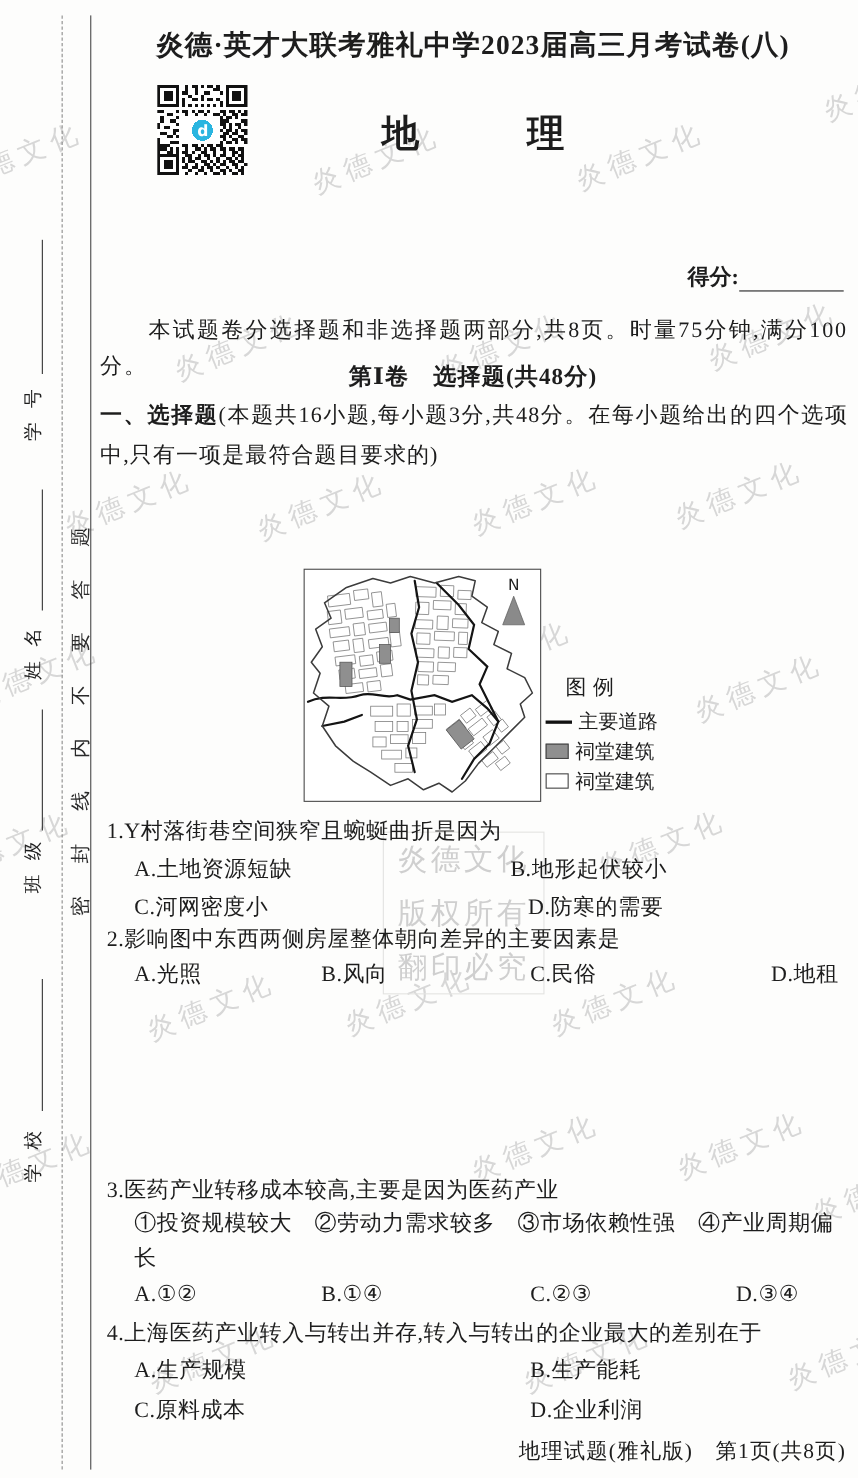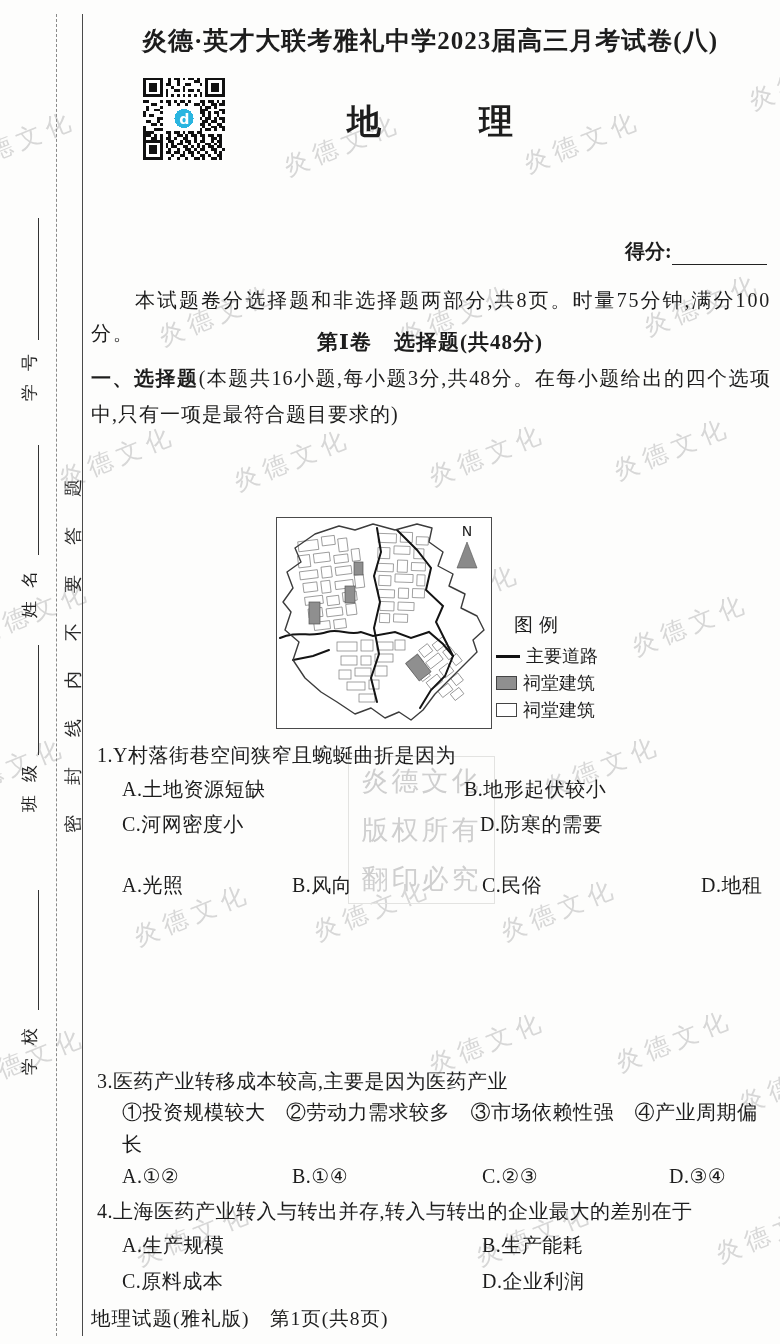--- a/index.html
+++ b/index.html
@@ -71,21 +71,21 @@
   .map-frame{position:absolute; left:276px; top:517px; width:214px; height:210px; border:1px solid #4a4a4a; background:#fff;}
   .legend{position:absolute; left:496px; top:612px; width:120px; font-size:18px;}
   .legend-title{margin-left:18px; font-size:19px; letter-spacing:6px;}
   .legend-row{display:flex; align-items:center; margin-top:9px; height:18px;}
   .legend-road{width:24px; border-top:3px solid #111; margin-right:6px;}
   .legend-sw{width:19px; height:12px; margin-right:6px; border:1px solid #444;}
   .sw-gray{background:#8f8f8f;}
   .sw-white{background:#fff;}
 
   .footer{
-    position:absolute; left:91px; top:1305px; width:678px; text-align:left;
+    position:absolute; left:91px; top:1305px; width:678px; text-align:right;
     font-size:19.5px; letter-spacing:1px;
   }
 
   svg text{font-family:"DejaVu Sans",sans-serif;}
   .map-svg .bld{fill:#fff; stroke:#7a7a7a; stroke-width:.7;}
   .map-svg .shr{fill:#8f8f8f; stroke:#555; stroke-width:.7;}
   .map-svg .road{fill:none; stroke:#141414; stroke-width:2; stroke-linecap:round;}
   .map-svg .bnd{fill:none; stroke:#3c3c3c; stroke-width:1.4; stroke-linejoin:round;}
 </style>
 </head>
@@ -331,20 +331,23 @@
   </div>
 
   <div class="qstem" style="top:742px">
     <span>1.</span><span>Y村落街巷空间狭窄且蜿蜒曲折是因为</span>
   </div>
   <span class="opt" style="left:122px;top:776px">A.土地资源短缺</span>
   <span class="opt" style="left:464px;top:776px">B.地形起伏较小</span>
   <span class="opt" style="left:122px;top:811px">C.河网密度小</span>
   <span class="opt" style="left:480px;top:811px">D.防寒的需要</span>
 
+  <div class="qstem" style="top:840px">
+    <span>2.</span><span>影响图中东西两侧房屋整体朝向差异的主要因素是</span>
+  </div>
   <span class="opt" style="left:122px;top:872px">A.光照</span>
   <span class="opt" style="left:292px;top:872px">B.风向</span>
   <span class="opt" style="left:482px;top:872px">C.民俗</span>
   <span class="opt" style="left:701px;top:872px">D.地租</span>
 
 
   <div class="qstem" style="top:1068px">
     <span>3.</span><span>医药产业转移成本较高,主要是因为医药产业</span>
   </div>
   <div class="subopts">①投资规模较大　②劳动力需求较多　③市场依赖性强　④产业周期偏长</div>

